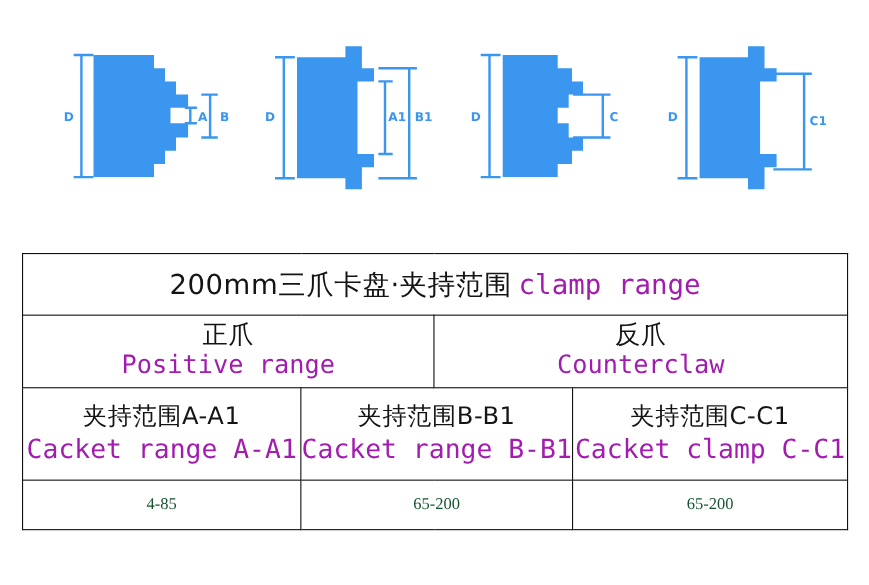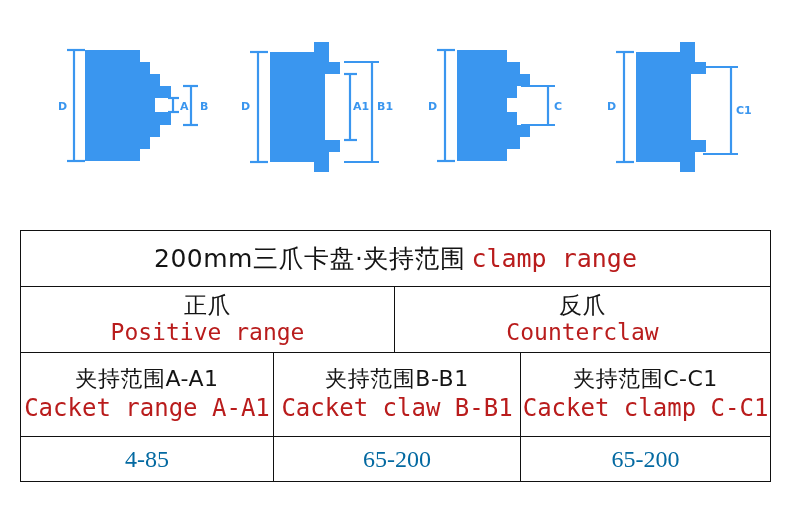--- a/index.html
+++ b/index.html
@@ -31,41 +31,41 @@
     padding: 0;
     background: #ffffff;
   }
   .cn {
     color: #141414;
     font-family: "DejaVu Sans", "Liberation Sans", sans-serif;
     font-weight: 400;
     letter-spacing: .5px;
   }
   .en {
-    color: #b91c1c;
+    color: #a21caf;
     font-family: "DejaVu Sans Mono", "Liberation Mono", monospace;
     letter-spacing: 0px;
   }
   .title-row td { height: 56px; }
   .title-line { display: flex; align-items: baseline; justify-content: center; gap: 6px; }
   .title-line .cn { font-size: 25px; }
   .title-line .en { font-size: 25px; }
 
   .claw-row td { height: 66px; }
   .claw-cell .cn { font-size: 23px; display: block; line-height: 1.15; }
   .claw-cell .en { font-size: 23px; display: block; line-height: 1.2; }
 
   .range-row td { height: 84px; margin-top: 24px; }
   .range-cell .cn { font-size: 22px; display: block; line-height: 1.2; }
   .range-cell .en { font-size: 24px; display: block; line-height: 1.25; }
 
   .value-row td { height: 45px; }
   .value-cell {
     font-family: "Liberation Serif", "DejaVu Serif", serif;
-    font-size: 24px; color: #0369a1;
+    font-size: 15px; color: #14532d;
   }
 
   
   .watermark {
     position: absolute;
     left: 330px; top: 486px;
     width: 360px; height: 22px;
     font-family: "DejaVu Sans", sans-serif;
     font-size: 17px;
     color: rgba(90,90,90,0.13);
@@ -218,21 +218,21 @@
         </td>
       </tr>
 
       <tr class="range-row">
         <td class="range-cell">
           <span class="cn">夹持范围A-A1</span>
           <span class="en">Cacket range A-A1</span>
         </td>
         <td class="range-cell" colspan="2">
           <span class="cn">夹持范围B-B1</span>
-          <span class="en">Cacket claw B-B1</span>
+          <span class="en">Cacket range B-B1</span>
         </td>
         <td class="range-cell">
           <span class="cn">夹持范围C-C1</span>
           <span class="en">Cacket clamp C-C1</span>
         </td>
       </tr>
 
       <tr class="value-row">
         <td class="value-cell">4-85</td>
         <td class="value-cell" colspan="2">65-200</td>

